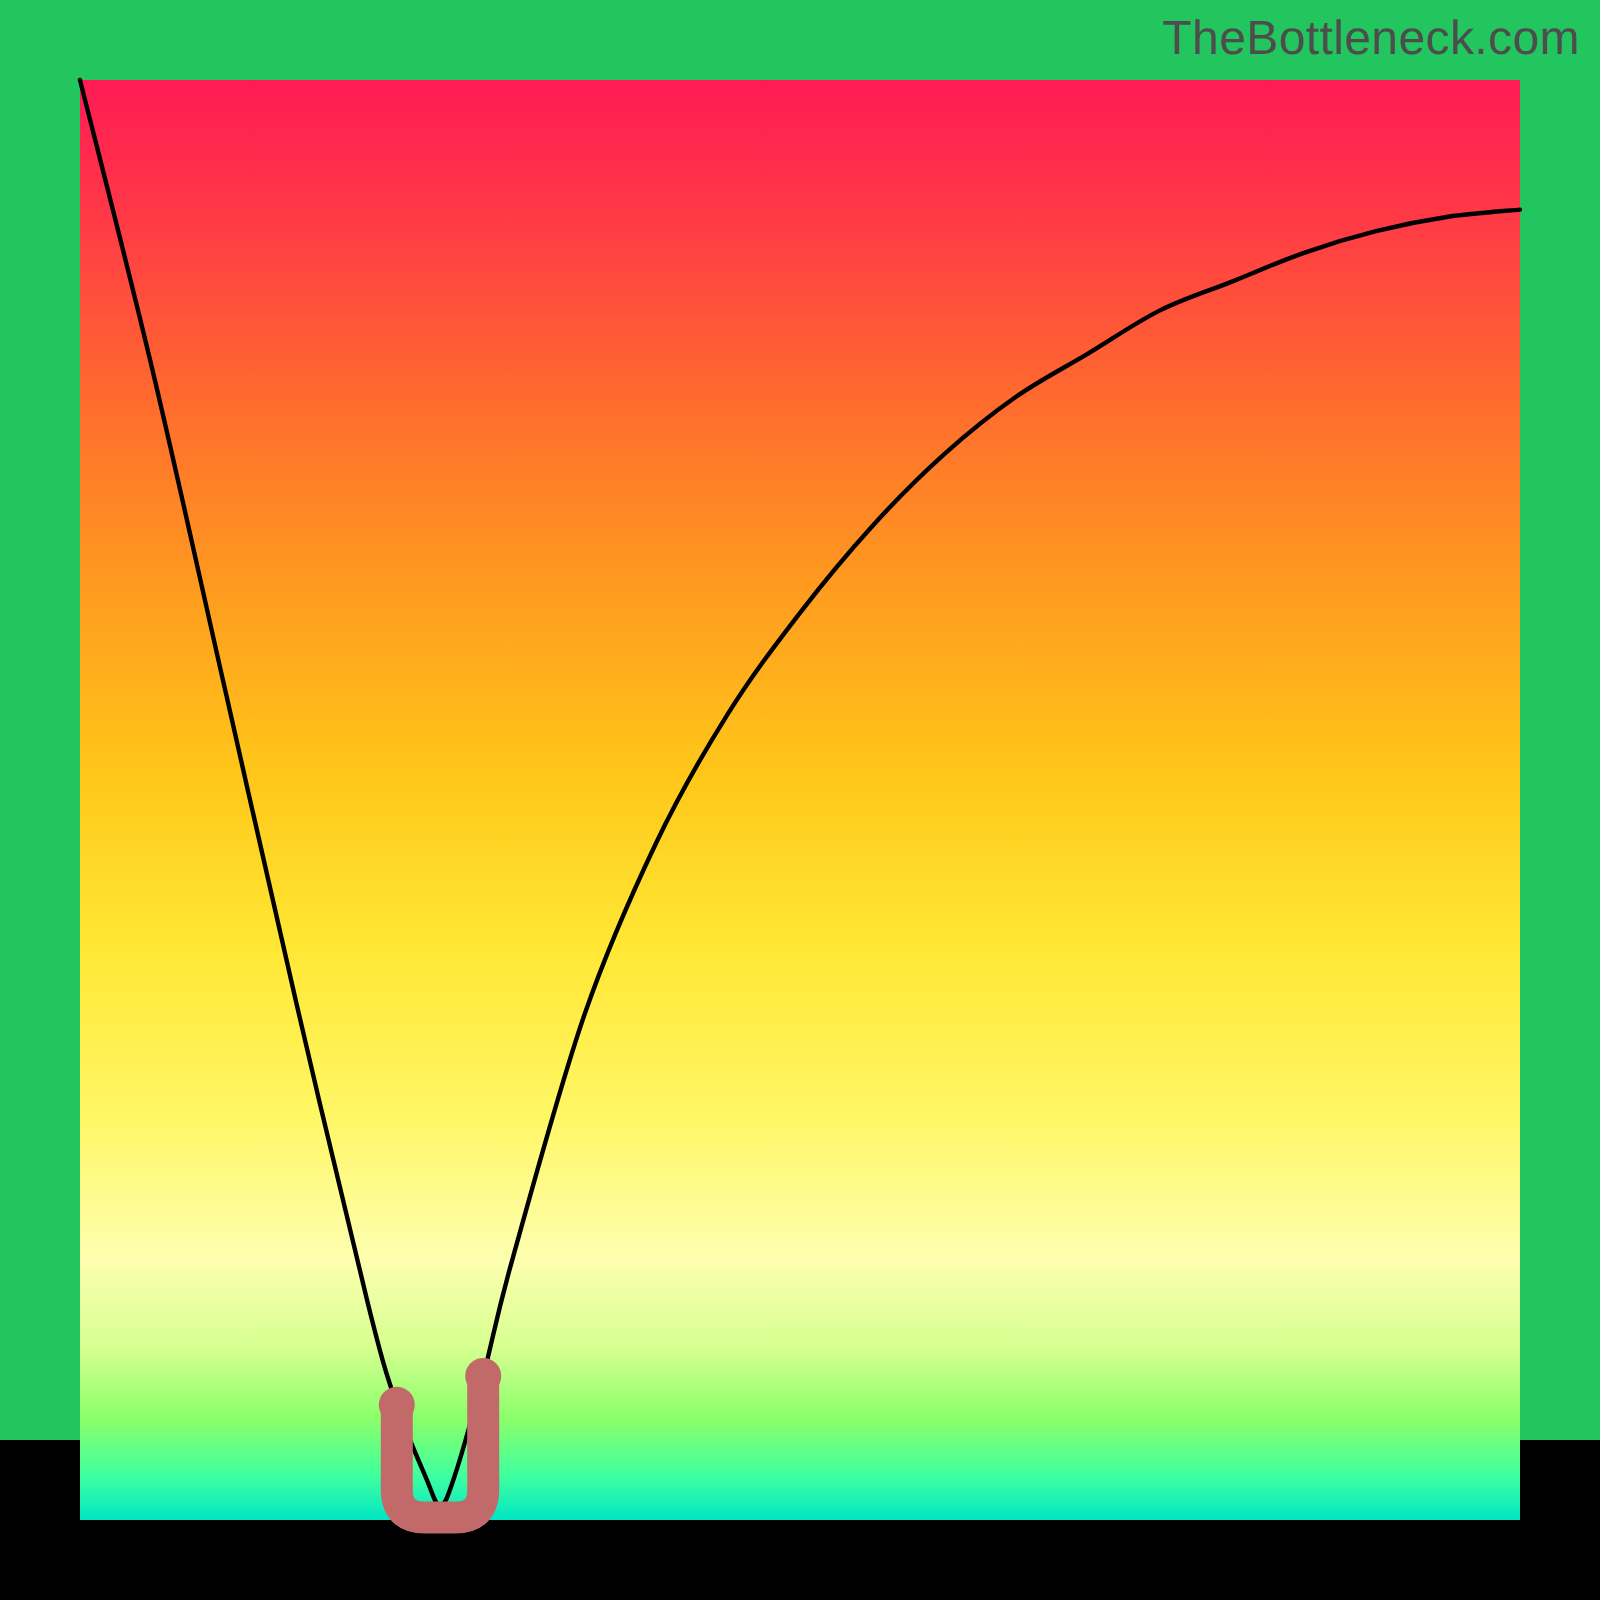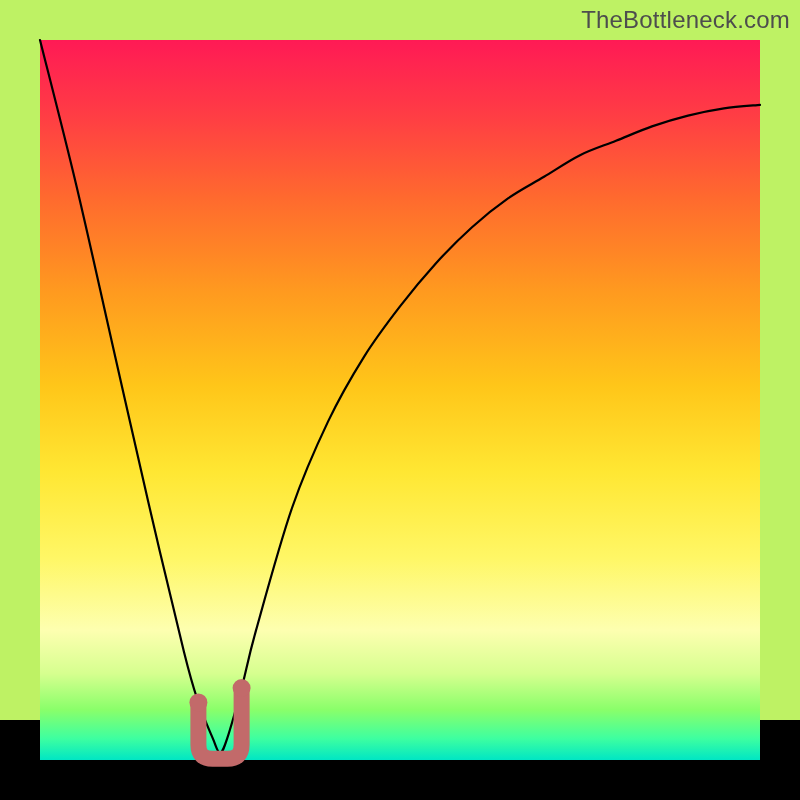--- a/index.html
+++ b/index.html
@@ -8,21 +8,21 @@
     width: 800px;
     height: 800px;
     background: #000;
     overflow: hidden;
     font-family: Arial, Helvetica, sans-serif;
   }
   .outer {
     position: relative;
     width: 800px;
     height: 720px;
-    background: #bef264;
+    background: #22c55e;
   }
   .plot-area {
     position: absolute;
     left: 40px;
     top: 40px;
     width: 720px;
     height: 720px;
     background: linear-gradient(
       to bottom,
       #ff1a55 0%,

